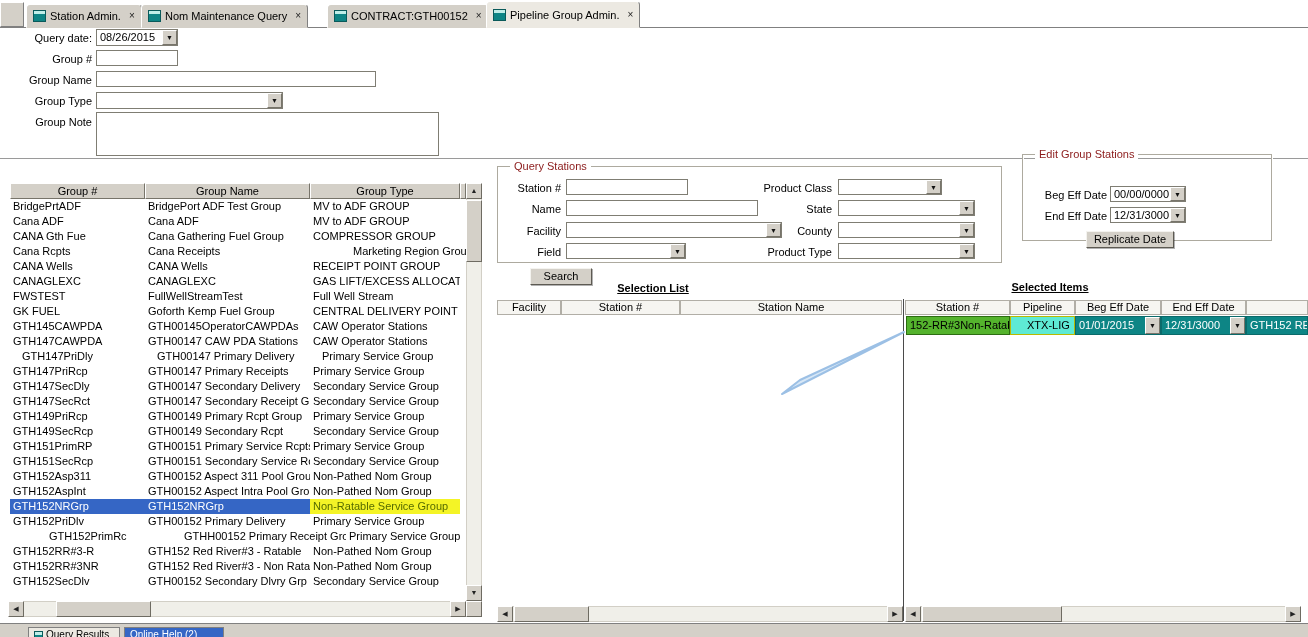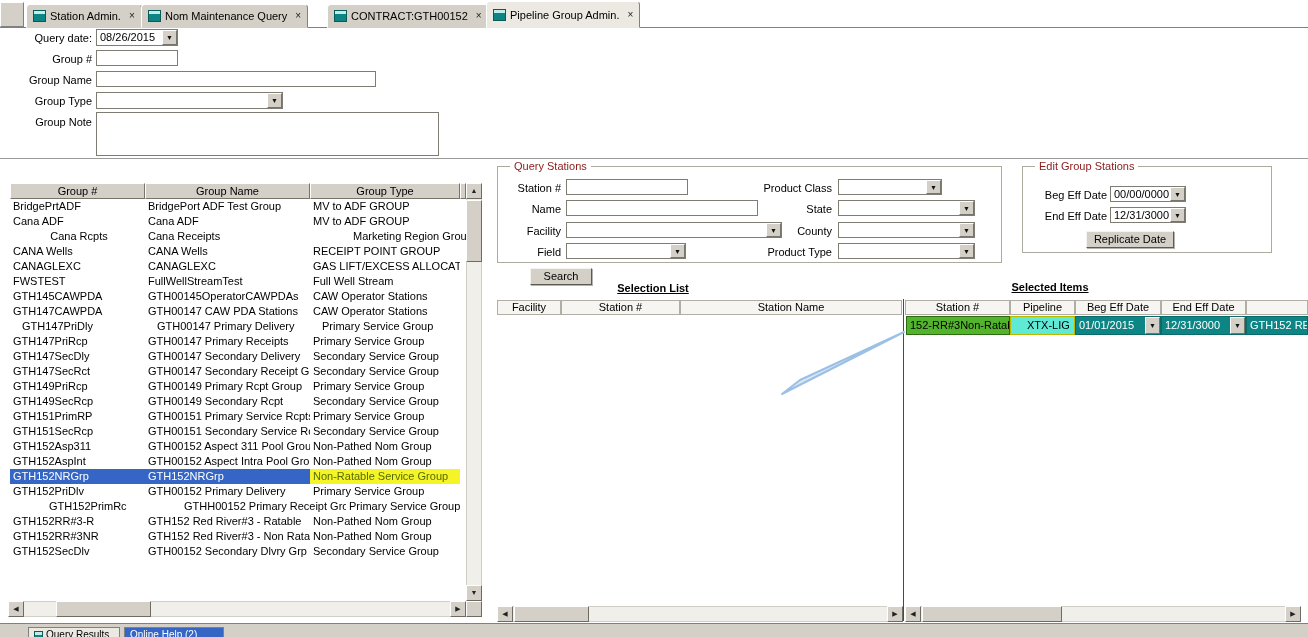--- a/index.html
+++ b/index.html
@@ -132,38 +132,48 @@
         <div class="gcell" style="width: 135px;">BridgePrtADF</div>
         <div class="gcell" style="width: 165px;">BridgePort ADF Test Group</div>
         <div class="gcell" style="width: 150px;">MV to ADF GROUP</div>
       </div>
       <div class="grow">
         <div class="gcell" style="width: 135px;">Cana ADF</div>
         <div class="gcell" style="width: 165px;">Cana ADF</div>
         <div class="gcell" style="width: 150px;">MV to ADF GROUP</div>
       </div>
       <div class="grow">
-        <div class="gcell" style="width: 135px; text-align: center;">Cana Rcpts</div>
+        <div class="gcell" style="width: 135px;">CANA Gth Fue</div>
+        <div class="gcell" style="width: 165px;">Cana Gathering Fuel Group</div>
+        <div class="gcell" style="width: 150px;">COMPRESSOR GROUP</div>
+      </div>
+      <div class="grow">
+        <div class="gcell" style="width: 135px;">Cana Rcpts</div>
         <div class="gcell" style="width: 165px;">Cana Receipts</div>
         <div class="gcell" style="width: 150px; margin-left: 40px;">Marketing Region Group</div>
       </div>
       <div class="grow">
         <div class="gcell" style="width: 135px;">CANA Wells</div>
         <div class="gcell" style="width: 165px;">CANA Wells</div>
         <div class="gcell" style="width: 150px;">RECEIPT POINT GROUP</div>
       </div>
       <div class="grow">
         <div class="gcell" style="width: 135px;">CANAGLEXC</div>
         <div class="gcell" style="width: 165px;">CANAGLEXC</div>
         <div class="gcell" style="width: 150px;">GAS LIFT/EXCESS ALLOCATIO</div>
       </div>
       <div class="grow">
         <div class="gcell" style="width: 135px;">FWSTEST</div>
         <div class="gcell" style="width: 165px;">FullWellStreamTest</div>
         <div class="gcell" style="width: 150px;">Full Well Stream</div>
+      </div>
+      <div class="grow">
+        <div class="gcell" style="width: 135px;">GK FUEL</div>
+        <div class="gcell" style="width: 165px;">Goforth Kemp Fuel Group</div>
+        <div class="gcell" style="width: 150px;">CENTRAL DELIVERY POINT</div>
       </div>
       <div class="grow">
         <div class="gcell" style="width: 135px;">GTH145CAWPDA</div>
         <div class="gcell" style="width: 165px;">GTH00145OperatorCAWPDAs</div>
         <div class="gcell" style="width: 150px;">CAW Operator Stations</div>
       </div>
       <div class="grow">
         <div class="gcell" style="width: 135px;">GTH147CAWPDA</div>
         <div class="gcell" style="width: 165px;">GTH00147 CAW PDA Stations</div>
         <div class="gcell" style="width: 150px;">CAW Operator Stations</div>
@@ -296,21 +306,21 @@
     <span class="combo-btn">▼</span>
   </div>
   <div class="lbl" style="left:756px;top:246px;width:76px;">Product Type</div>
   <div class="combo" style="left:838px;top:243px;width:137px;height:16px;">
     <span class="combo-val"></span>
     <span class="combo-btn">▼</span>
   </div>
 
   <div class="btn" style="left:530px;top:268px;width:62px;height:17px;">Search</div>
 
-  <div class="gbox" style="left:1022px;top:166px;width:250px;height:87px;">
+  <div class="gbox" style="left:1022px;top:154px;width:250px;height:87px;">
     <div class="gbox-title" style="left:12px;">Edit Group Stations</div>
   </div>
   <div class="lbl" style="left:1031px;top:189px;width:76px;">Beg Eff Date</div>
   <div class="combo" style="left:1110px;top:186px;width:76px;height:16px;">
     <span class="combo-val">00/00/0000</span>
     <span class="combo-btn">▼</span>
   </div>
   <div class="lbl" style="left:1031px;top:210px;width:76px;">End Eff Date</div>
   <div class="combo" style="left:1110px;top:207px;width:76px;height:16px;">
     <span class="combo-val">12/31/3000</span>

